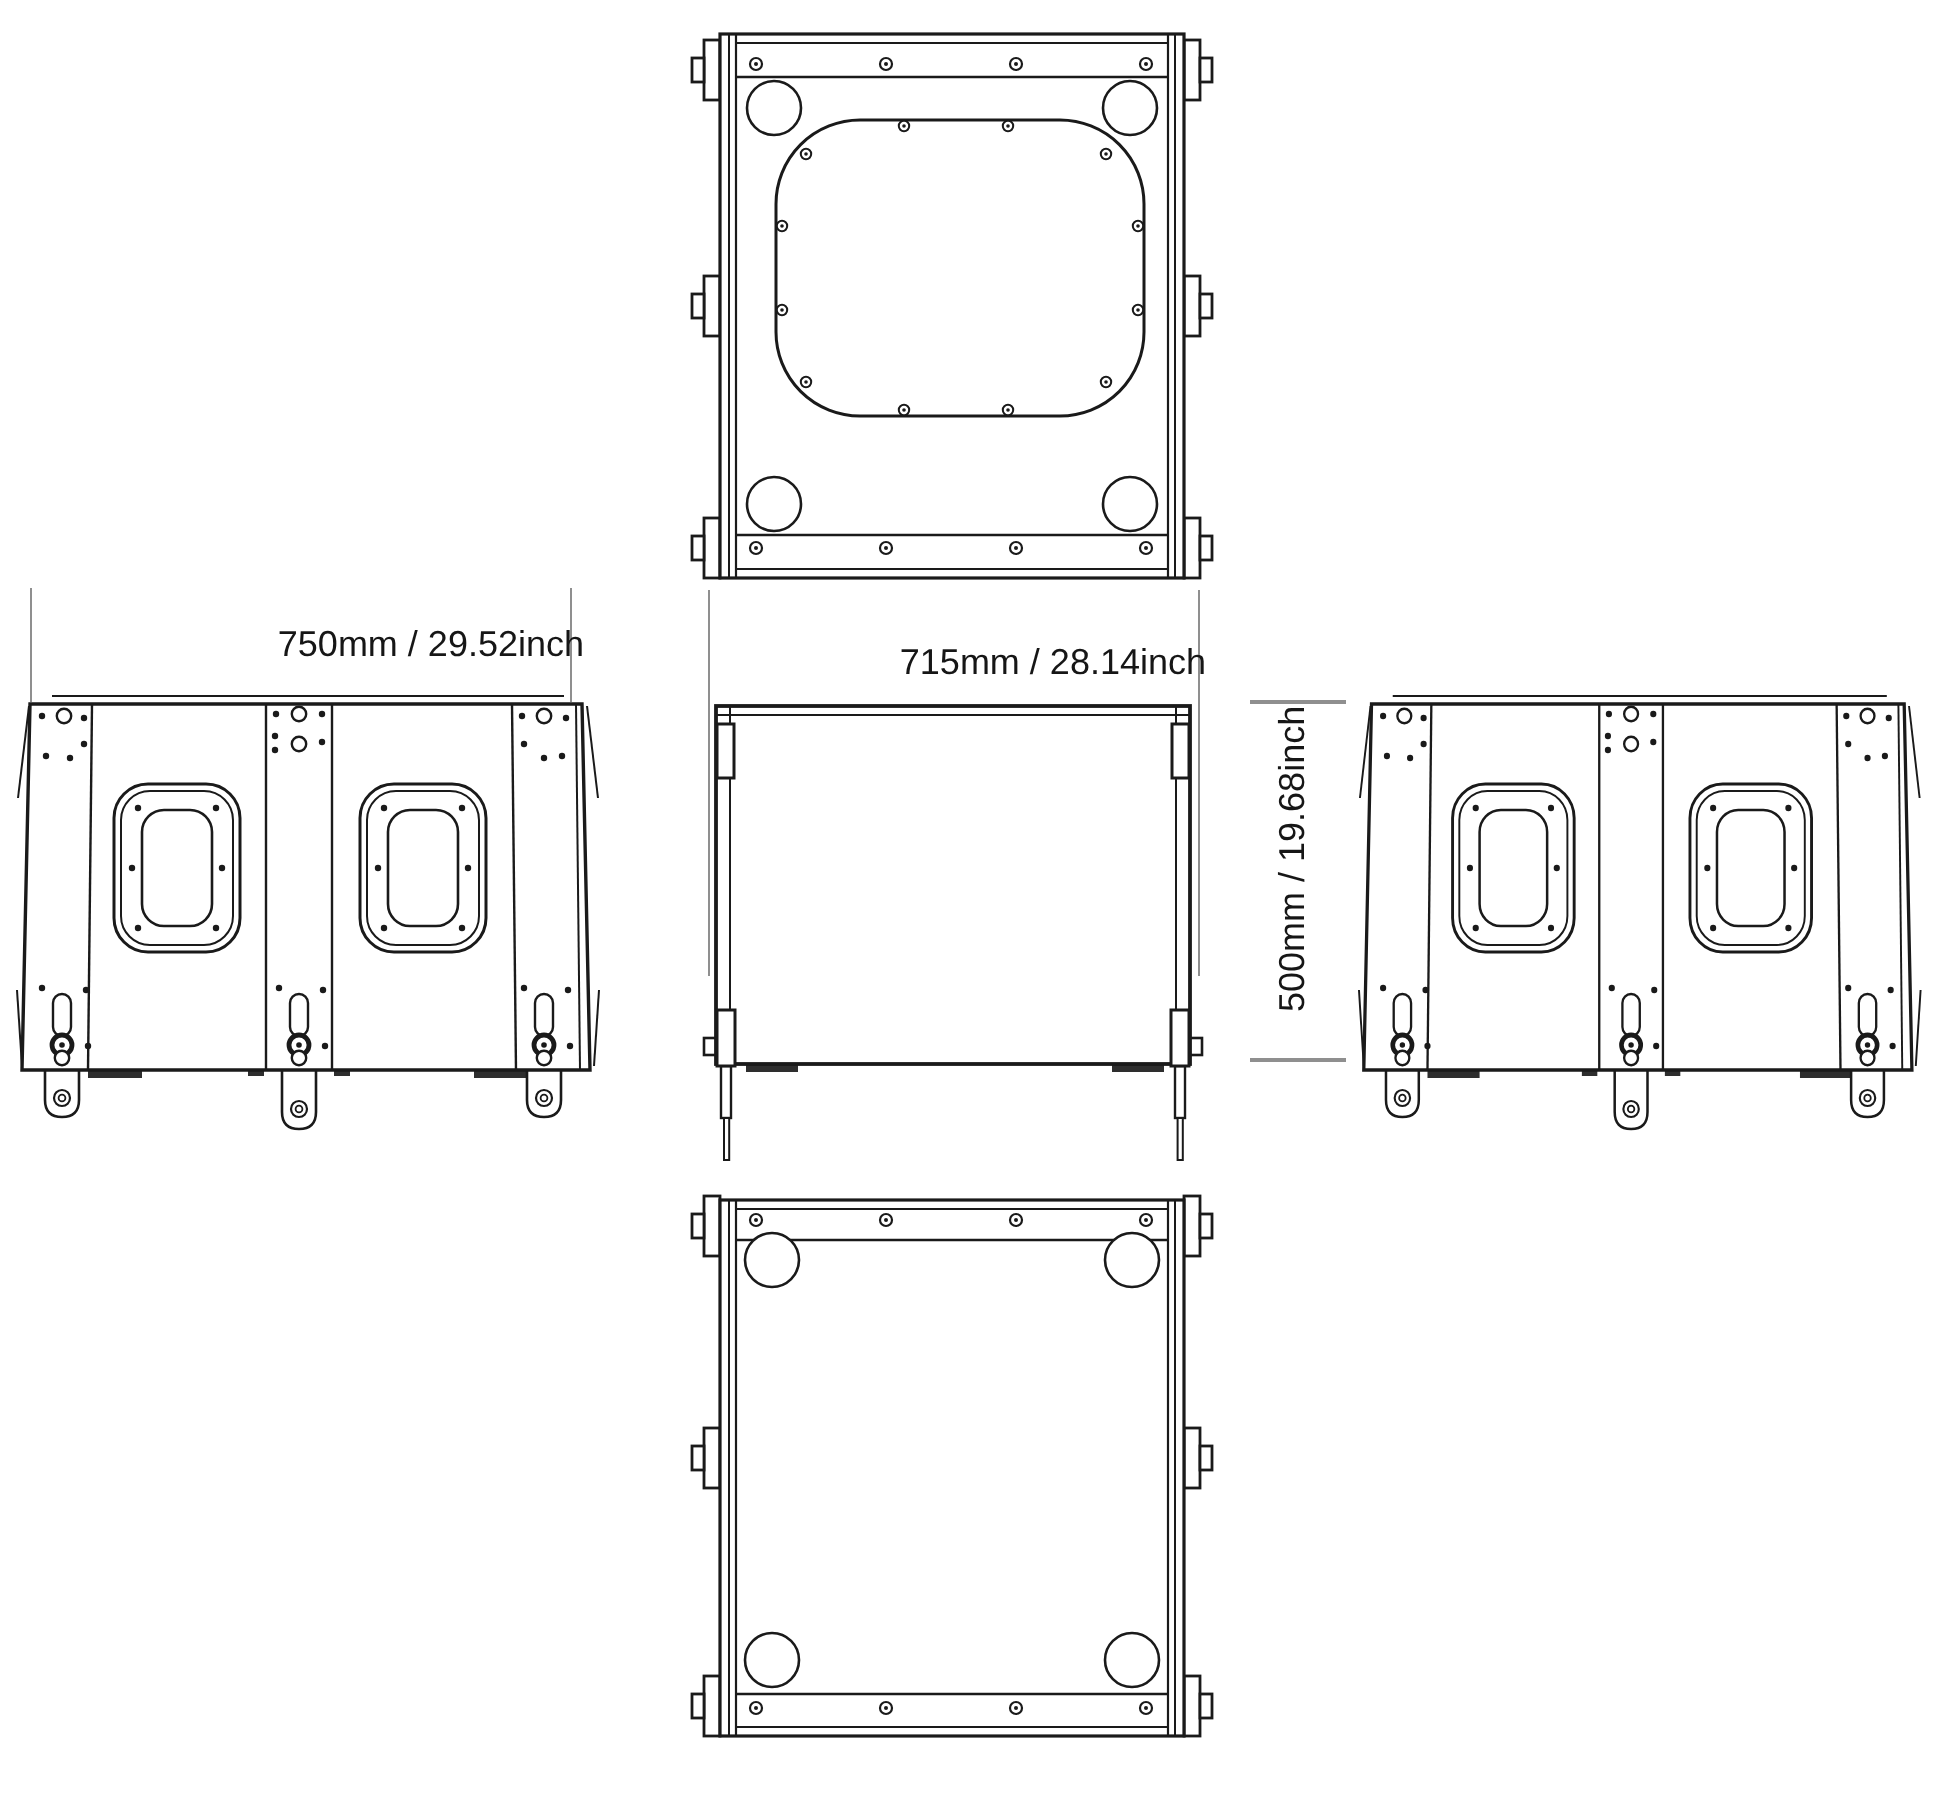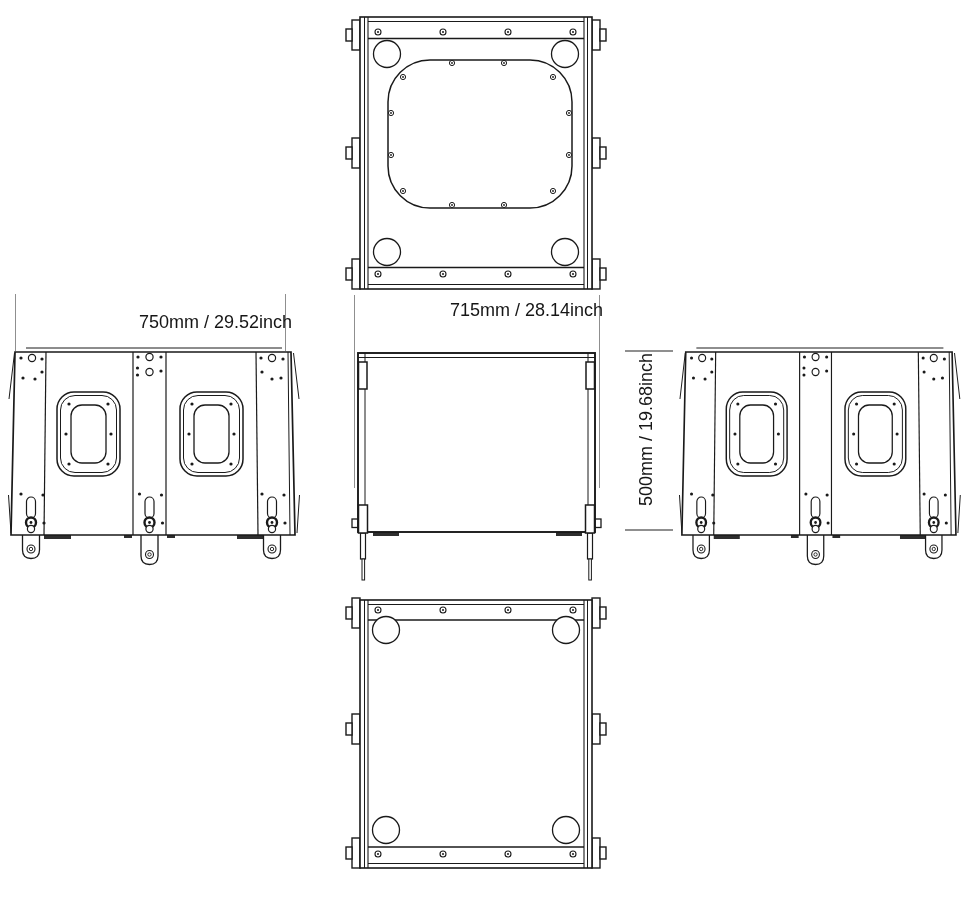--- a/index.html
+++ b/index.html
@@ -227,17 +227,17 @@
   <use href="#cup" x="48" y="234"></use>
     <use href="#cup" x="228" y="234"></use>
 </svg>
 
 <div class="ext vline" style="left:14.5px;top:294px;height:57px"></div>
 <div class="ext vline" style="left:284.5px;top:294px;height:57px"></div>
 <div class="dim-label" style="left:8px;top:312px;width:284px">750mm / 29.52inch</div>
 
 <div class="ext vline" style="left:353.5px;top:295px;height:193px"></div>
 <div class="ext vline" style="left:598.5px;top:295px;height:193px"></div>
-<div class="dim-label" style="left:352px;top:300px;width:251px">715mm / 28.14inch</div>
+<div class="dim-label" style="left:352px;top:321px;width:251px">715mm / 28.14inch</div>
 
 <div class="ext hline" style="left:625px;top:350px;width:48px"></div>
 <div class="ext hline" style="left:625px;top:529px;width:48px"></div>
 <div class="dim-label vert" style="left:634px;top:353px;height:176px">500mm / 19.68inch</div>
 
 </body></html>

